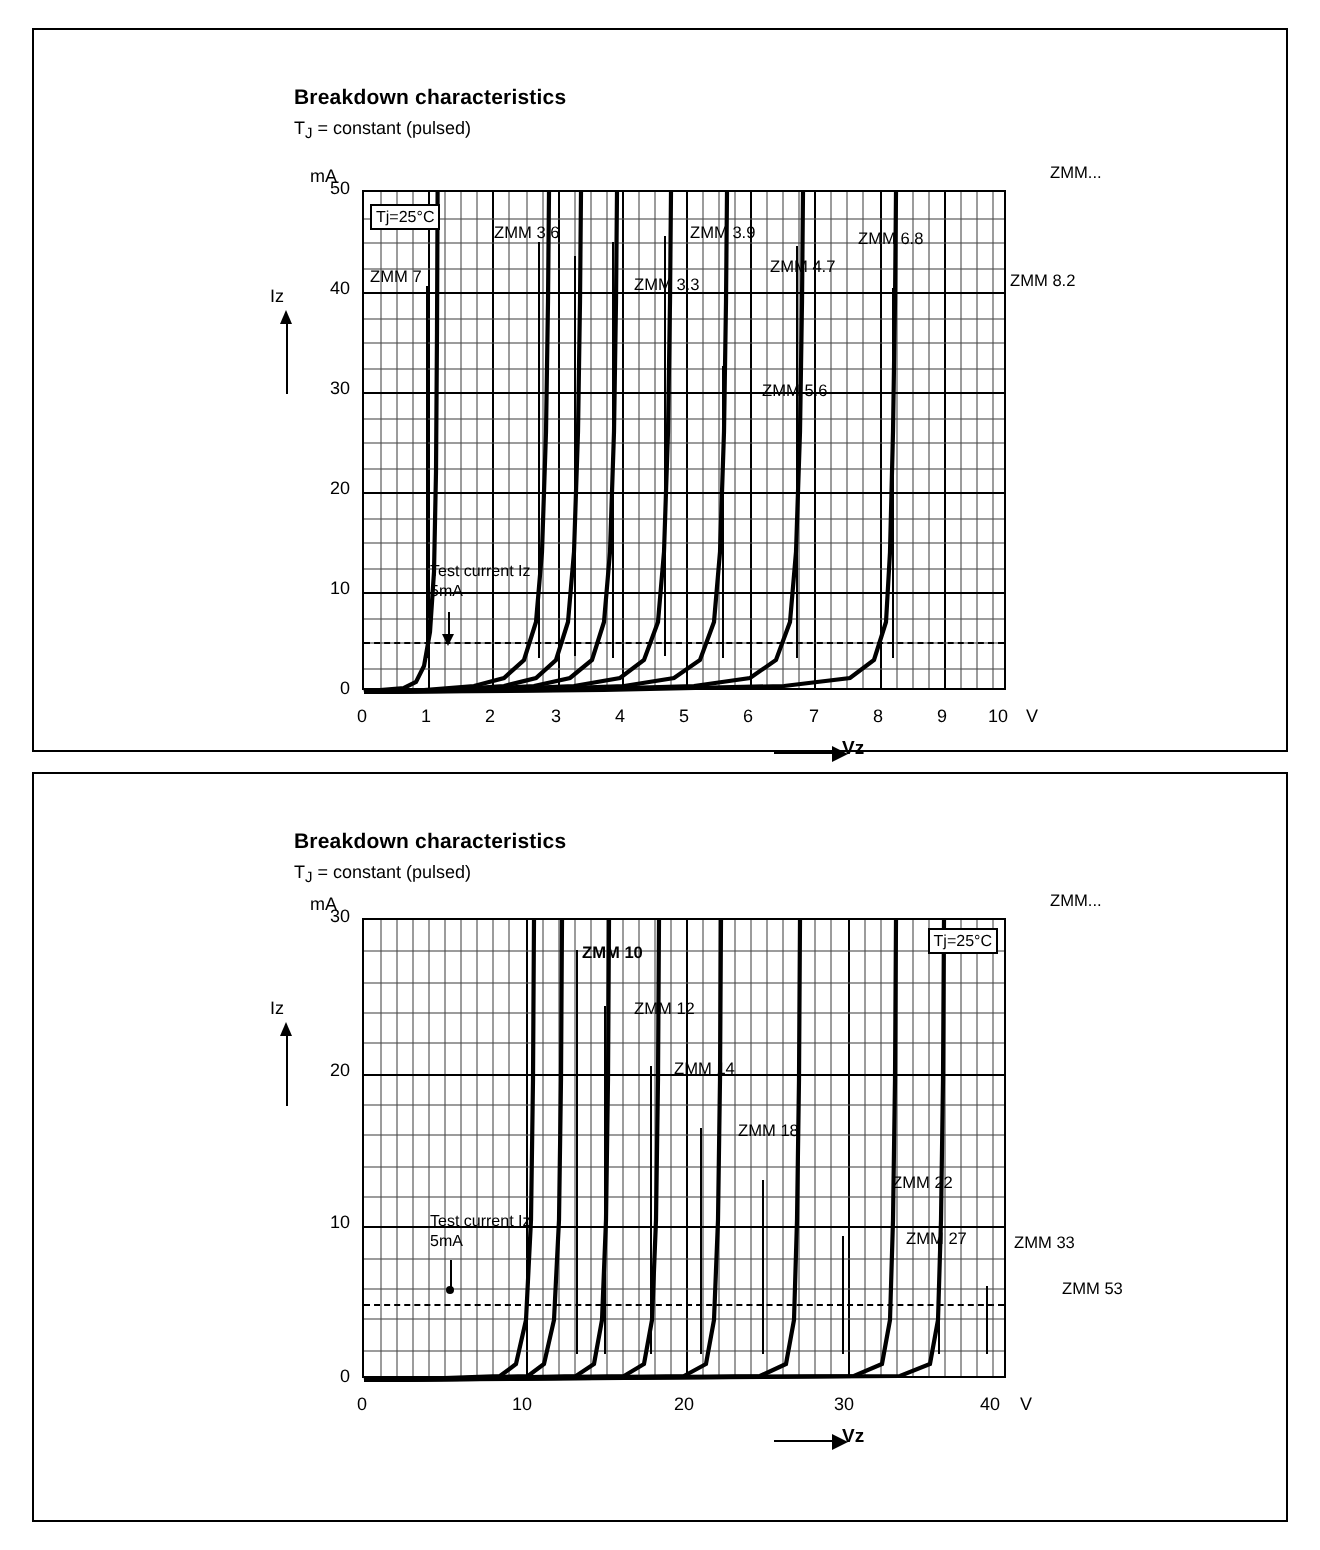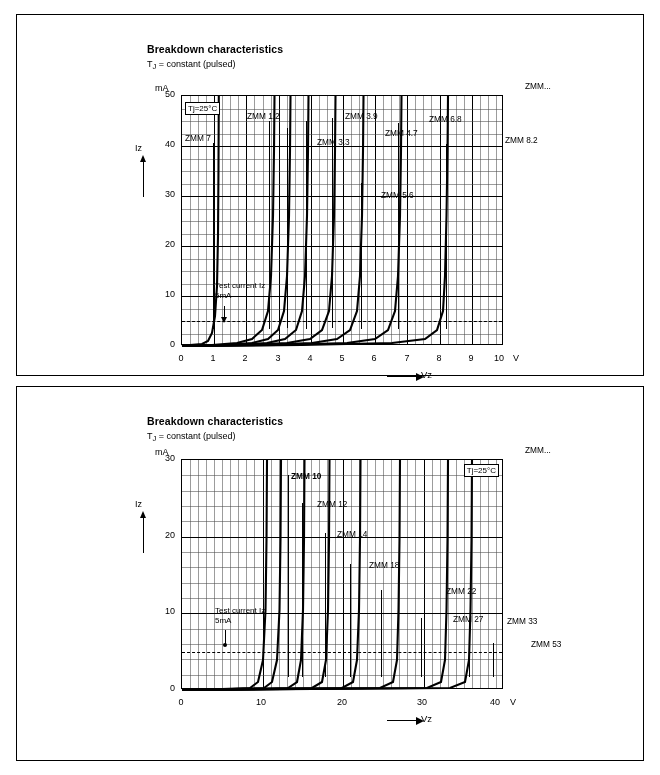--- a/index.html
+++ b/index.html
@@ -17,21 +17,21 @@
   .hline{height:1px;left:0;right:0;}
   .vline.minor,.hline.minor{background:#4a4a4a;opacity:.55;}
   .axis-unit{position:absolute;font-size:9px;}
   .tick-label{position:absolute;font-size:9px;text-align:center;}
   .ylabel{position:absolute;font-size:9px;text-align:right;}
   .iz-label{position:absolute;font-size:9px;}
   .arrow-v{position:absolute;width:1px;background:#000;}
   .arrow-v:after{content:"";position:absolute;left:-3px;top:-6px;border-left:3.5px solid transparent;border-right:3.5px solid transparent;border-bottom:7px solid #000;}
   .xaxis-arrow{position:absolute;height:1.4px;background:#000;}
   .xaxis-arrow:after{content:"";position:absolute;right:-7px;top:-3.3px;border-top:4px solid transparent;border-bottom:4px solid transparent;border-left:8px solid #000;}
-  .xaxis-name{position:absolute;font-size:9.5px;font-weight:normal;}
+  .xaxis-name{position:absolute;font-size:9.5px;font-weight:bold;}
   .curve-label{position:absolute;font-size:8.3px;white-space:nowrap;}
   .tj-box{position:absolute;border:1px solid #000;background:#fff;font-size:8px;padding:1px 2px 1px 2px;white-space:nowrap;}
   .zmm-dots{position:absolute;font-size:8.3px;}
   .testcur{position:absolute;font-size:8px;line-height:10px;white-space:nowrap;}
   .dash{position:absolute;border-top:1.3px dashed #000;left:0;right:0;}
   .leader{position:absolute;background:#000;width:1px;}
   .arrow-down{position:absolute;width:0;height:0;border-left:3.5px solid transparent;border-right:3.5px solid transparent;border-top:6px solid #000;}
   svg.curves{position:absolute;left:0;top:0;overflow:visible;}
   .dot{position:absolute;width:4px;height:4px;border-radius:50%;background:#000;}
 </style>
@@ -133,21 +133,21 @@
       </div>
       <div class="leader" style="left:42px;top:210px;height:12px;"></div>
       <div class="arrow-down" style="left:39px;top:221px;"></div>
 
       <div class="tj-box" style="left:3px;top:6px;"><span>Tj=25</span>°<span>C</span></div>
     </div>
 
     <div class="curve-label" style="left:168px;top:118px;">ZMM 7</div>
     <div class="leader" style="left:196px;top:128px;height:186px;"></div>
 
-    <div class="curve-label" style="left:230px;top:96px;">ZMM 1.2</div>
+    <div class="curve-label" style="left:230px;top:96px;">ZMM 3.6</div>
     <div class="leader" style="left:252px;top:106px;height:208px;"></div>
 
     <div class="curve-label" style="left:300px;top:122px;">ZMM 3.3</div>
     <div class="leader" style="left:270px;top:113px;height:200px;"></div>
 
     <div class="curve-label" style="left:328px;top:96px;">ZMM 3.9</div>
     <div class="leader" style="left:289px;top:106px;height:208px;"></div>
 
     <div class="curve-label" style="left:368px;top:113px;">ZMM 4.7</div>
     <div class="leader" style="left:315px;top:103px;height:210px;"></div>

